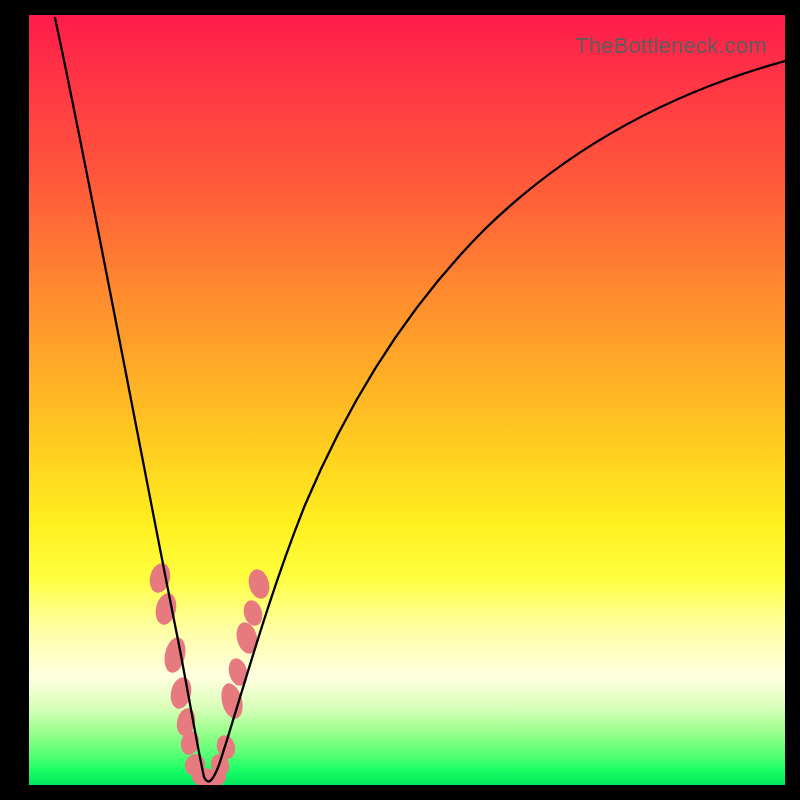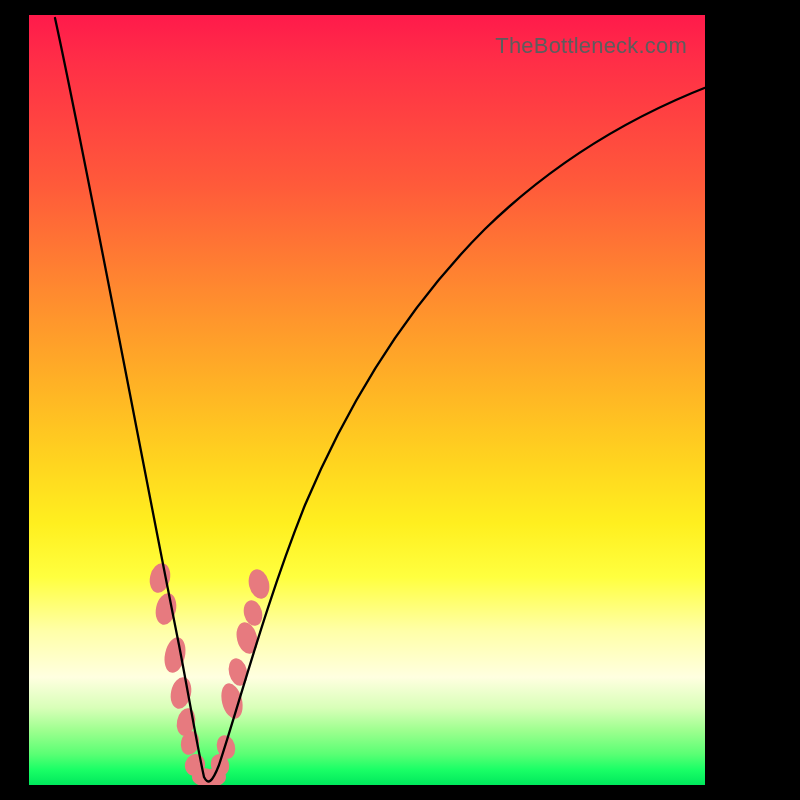--- a/index.html
+++ b/index.html
@@ -14,21 +14,21 @@
   .frame {
     position: relative;
     width: 800px;
     height: 800px;
     background: #000;
   }
   .plot {
     position: absolute;
     left: 29px;
     top: 15px;
-    width: 676px;
+    width: 756px;
     height: 770px;
     
     background: linear-gradient(
       to bottom,
       #ff1a4b 0%,
       #ff2e47 6%,
       #ff5a3a 22%,
       #ff8a2f 36%,
       #ffb225 48%,
       #ffd41f 58%,

